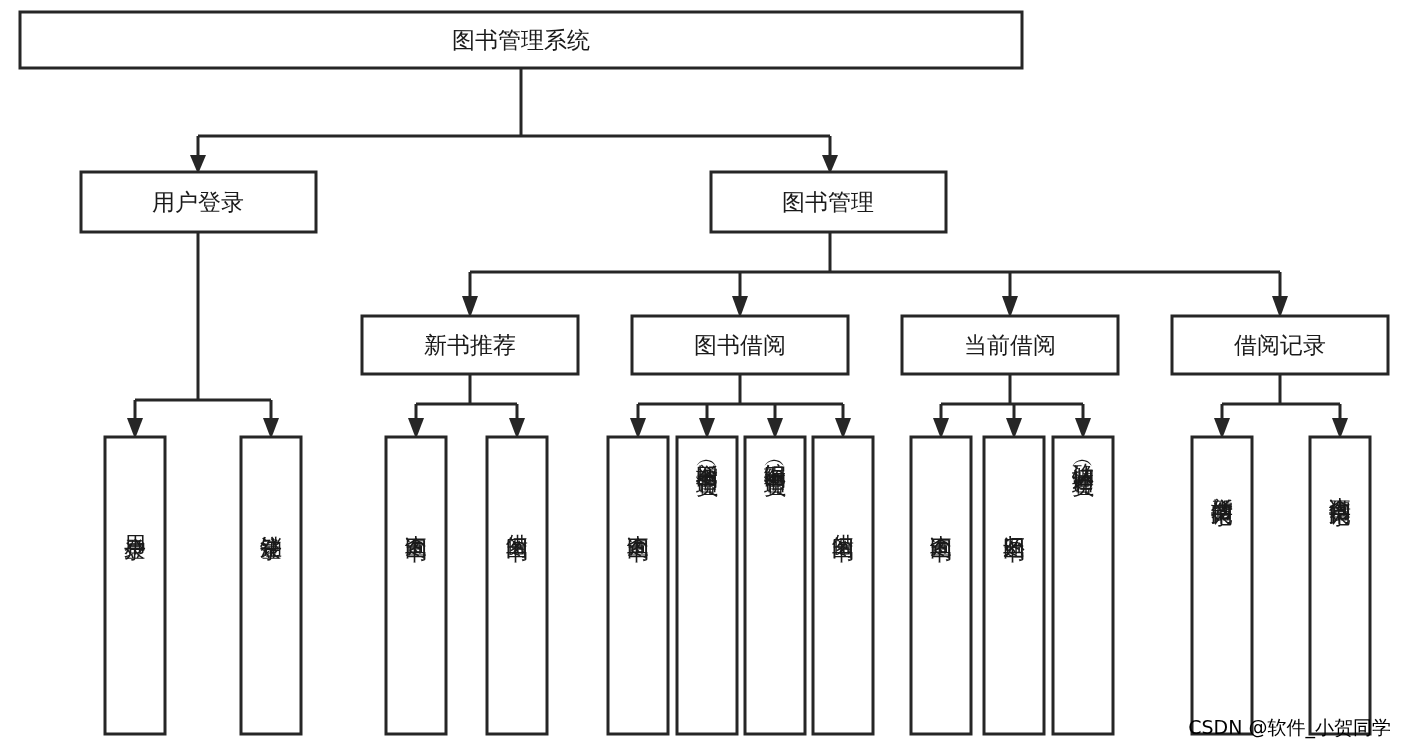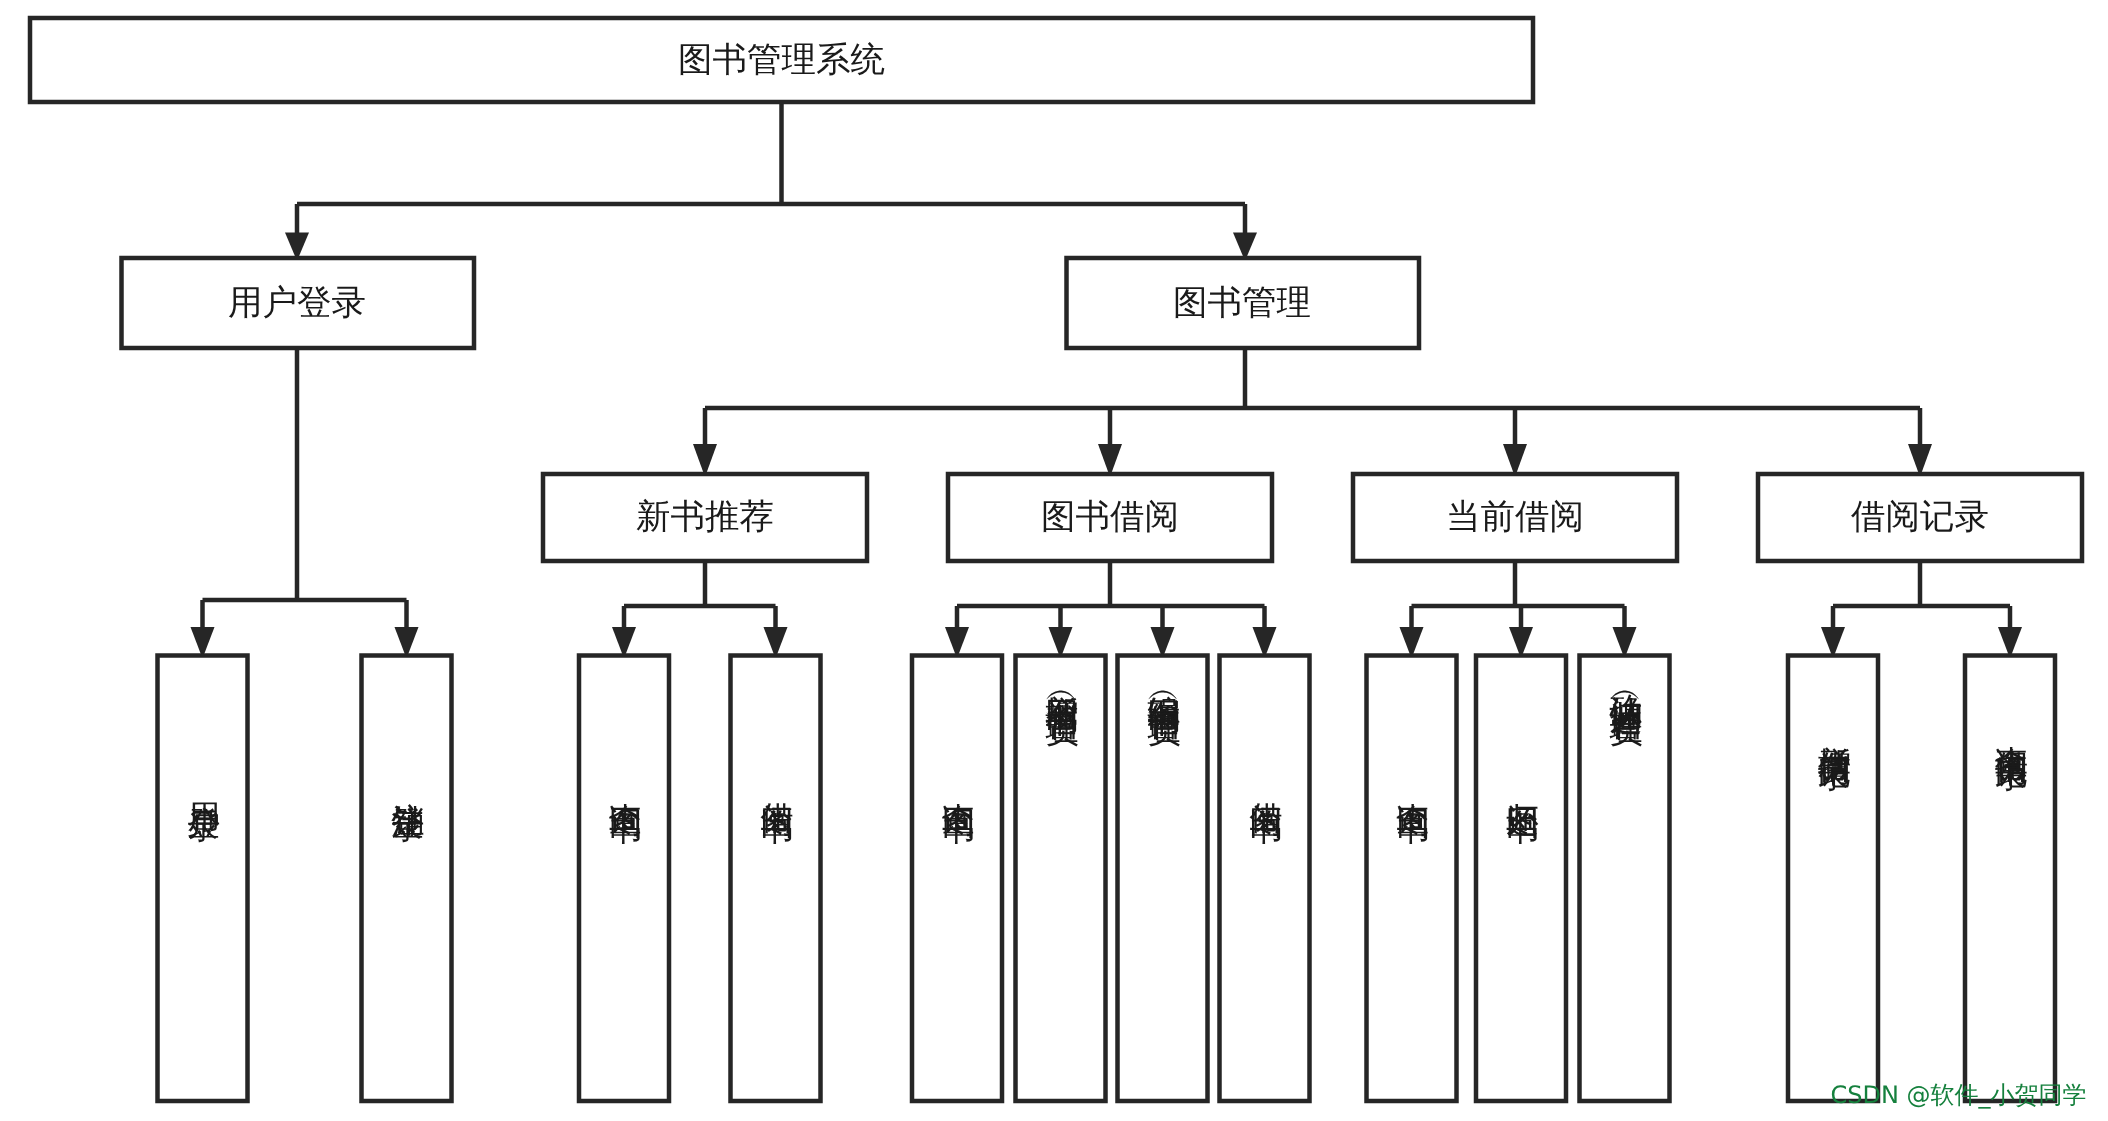--- a/index.html
+++ b/index.html
@@ -64,22 +64,22 @@
     line-height: 1;
     color: #1a1a1a;
     letter-spacing: 2px;
     white-space: nowrap;
   }
   .watermark {
     position: absolute;
     right: 14px;
     bottom: 6px;
     font-family: "DejaVu Sans", "Liberation Sans", sans-serif;
-    font-size: 16px;
-    color: #15803d;
+    font-size: 19px;
+    color: #000000;
     white-space: nowrap;
     pointer-events: none;
   }
 </style>
 </head>
 <body>
 
 <div id="diagram-root">
 
   <svg id="flowchart" viewBox="0 0 1405 747">

